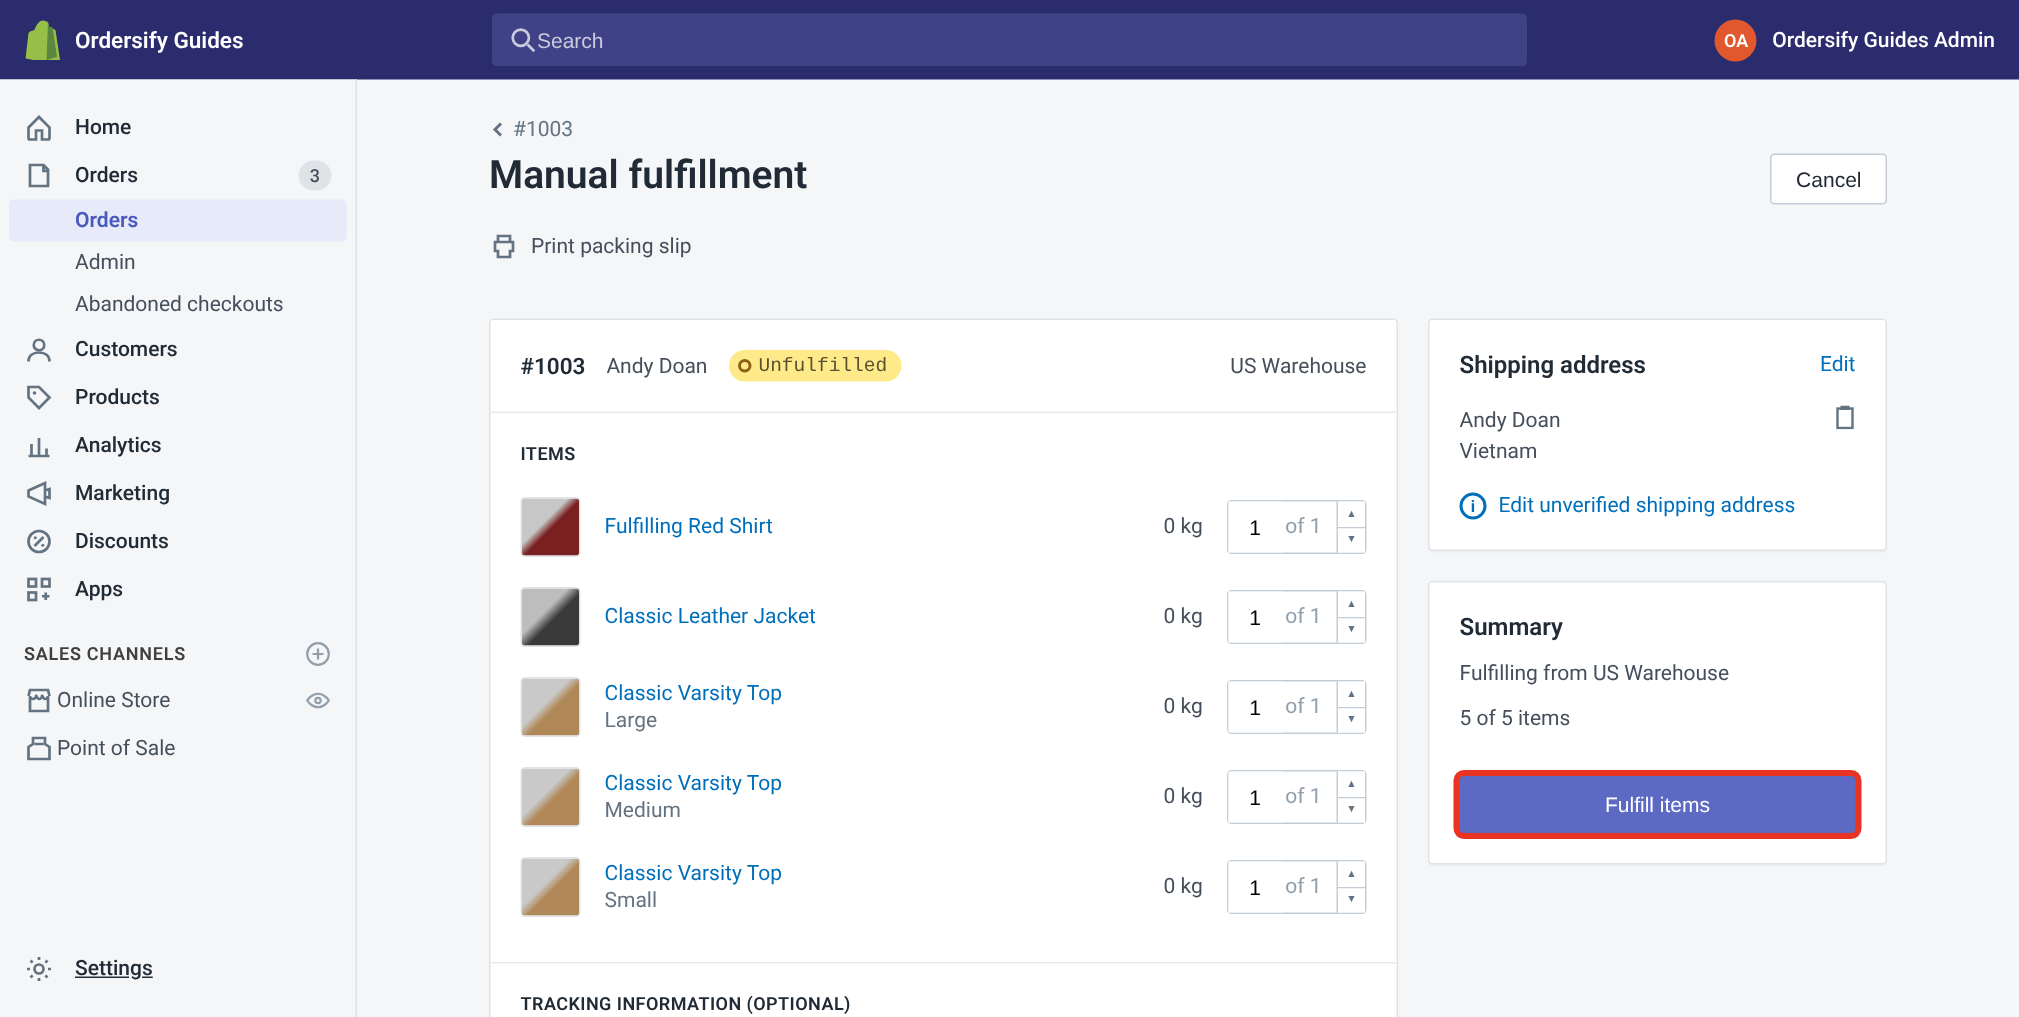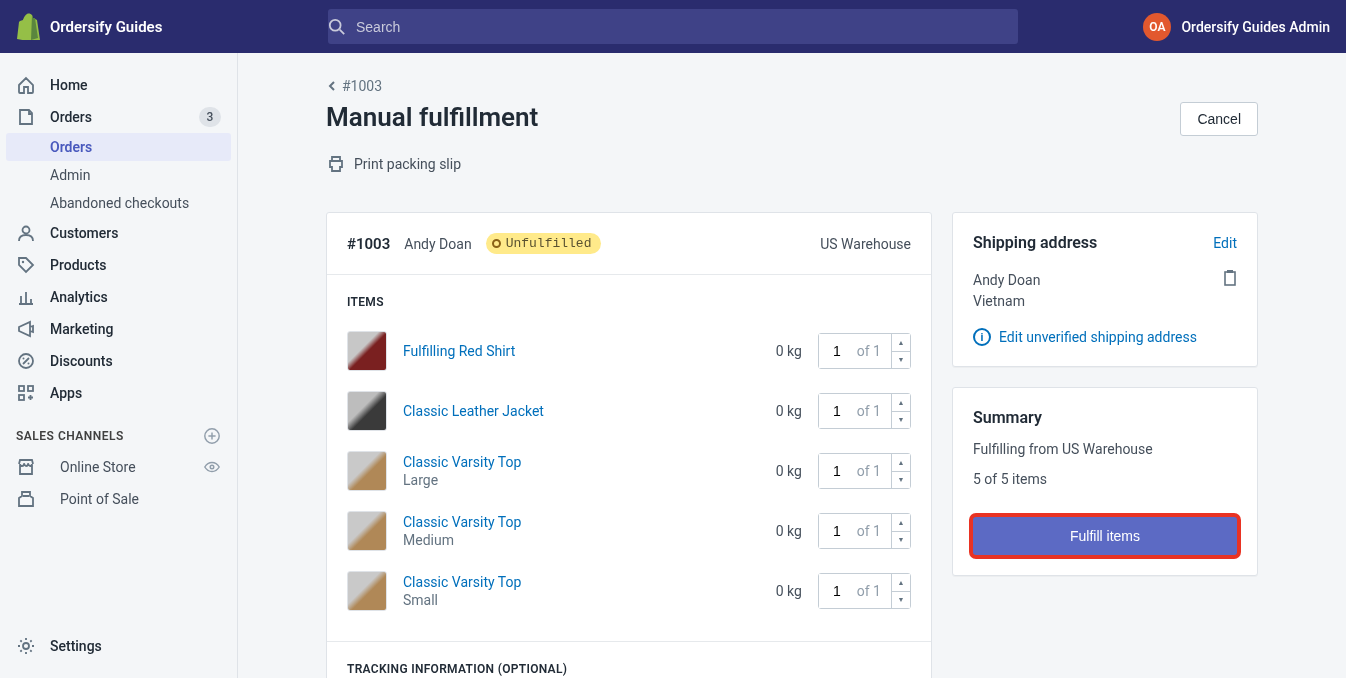--- a/index.html
+++ b/index.html
@@ -4,42 +4,42 @@
 <style>
 * { margin: 0; padding: 0; box-sizing: border-box; }
 body { font-family: -apple-system, BlinkMacSystemFont, "Segoe UI", Roboto, sans-serif; background: #f4f6f8; color: #212b36; width: 1346px; height: 678px; overflow: hidden; }
 
 
 .topbar { height: 53px; background: #2a2c6e; display: flex; align-items: center; padding: 0 16px; color: #fff; }
 .logo-wrap { display: flex; align-items: center; gap: 10px; width: 312px;}
 .shopify-bag { width: 24px; height: 27px; position: relative; }
 .store-name { font-weight: 600; font-size: 15px; }
 .search-wrap { flex: 1; max-width: 690px; }
-.search { height: 35px; background: #3f4287; border-radius: 3px; display: flex; align-items: center; padding: 0 0; gap: 10px; color: #c9cadb;}
+.search { height: 35px; background: #3f4287; border-radius: 3px; display: flex; align-items: center; padding: 0 12px; color: #c9cadb;}
 .search input { background: transparent; border: none; outline: none; color: #fff; font-size: 14px; flex:1;}
 .search input::placeholder { color: #c9cadb; }
 .topbar-right { margin-left: auto; display: flex; align-items: center; gap: 10px; }
 .avatar { width: 28px; height: 28px; border-radius: 50%; background: #e2582e; color: #fff; display: flex; align-items: center; justify-content: center; font-size: 12px; font-weight: 600; }
 .admin-name { font-size: 14px; font-weight: 500; }
 
 
 .layout { display: flex; height: calc(100% - 53px); }
 .sidebar { width: 238px; background: #f4f6f8; border-right: 1px solid #dfe3e8; display: flex; flex-direction: column; padding-top: 16px; }
 .nav-item { display: flex; align-items: center; height: 32px; padding: 0 16px; gap: 14px; font-size: 14px; color: #454f5b; cursor: pointer; }
 .nav-item .icon { width: 20px; height: 20px; color: #637381; display: flex; align-items: center; justify-content: center; }
 .nav-item.bold { font-weight: 500; color: #212b36;}
 .nav-badge { margin-left: auto; background: #dfe3e8; border-radius: 10px; min-width: 22px; height: 20px; display: flex; align-items: center; justify-content: center; font-size: 12px; color: #454f5b; }
 .sub-item { padding-left: 50px; height: 28px; display: flex; align-items: center; font-size: 14px; color: #454f5b; cursor:pointer; }
 .sub-item.active { background: #e7eaf9; color: #4959bd; font-weight: 600; border-radius: 3px; margin: 0 6px; padding-left: 44px; }
 .section-header { display: flex; align-items: center; padding: 18px 16px 6px; font-size: 12px; font-weight: 600; color: #404040; letter-spacing: 0.5px; }
 .section-header .plus { margin-left: auto; color: #919eab; cursor:pointer; }
-.channel-item { display: flex; align-items: center; padding: 0 16px; height: 32px; gap: 24px; font-size: 14px; color: #454f5b; cursor:pointer;}
+.channel-item { display: flex; align-items: center; padding: 0 16px; height: 32px; gap: 2px; font-size: 14px; color: #454f5b; cursor:pointer;}
 .channel-item .icon { width: 20px; height: 20px; color: #637381; display:flex; align-items:center; justify-content:center;}
 .eye { margin-left: auto; color: #919eab; }
-.sidebar-bottom { margin-top: auto; padding-bottom: 16px; }
+.sidebar-bottom { margin-top: auto; padding-bottom: 16px; text-decoration: underline; }
 
 
 .main { flex: 1; overflow-y: auto; padding: 24px 88px 0 88px; }
 .back-link { display: inline-flex; align-items: center; gap: 4px; color: #637381; font-size: 14px; cursor:pointer; margin-bottom: 8px; }
 .title-row { display: flex; align-items: flex-start; }
 .page-title { font-size: 26px; font-weight: 600; color: #212b36; }
 .cancel-btn { margin-left: auto; border: 1px solid #c4cdd5; background: #fff; border-radius: 3px; padding: 8px 16px; font-size: 14px; cursor: pointer; color: #212b36; }
 .print-link { display: inline-flex; align-items: center; gap: 8px; color: #454f5b; font-size: 14px; margin-top: 18px; cursor:pointer; }
 .print-link .icon { width: 20px; height: 20px; color: #637381; }
 

